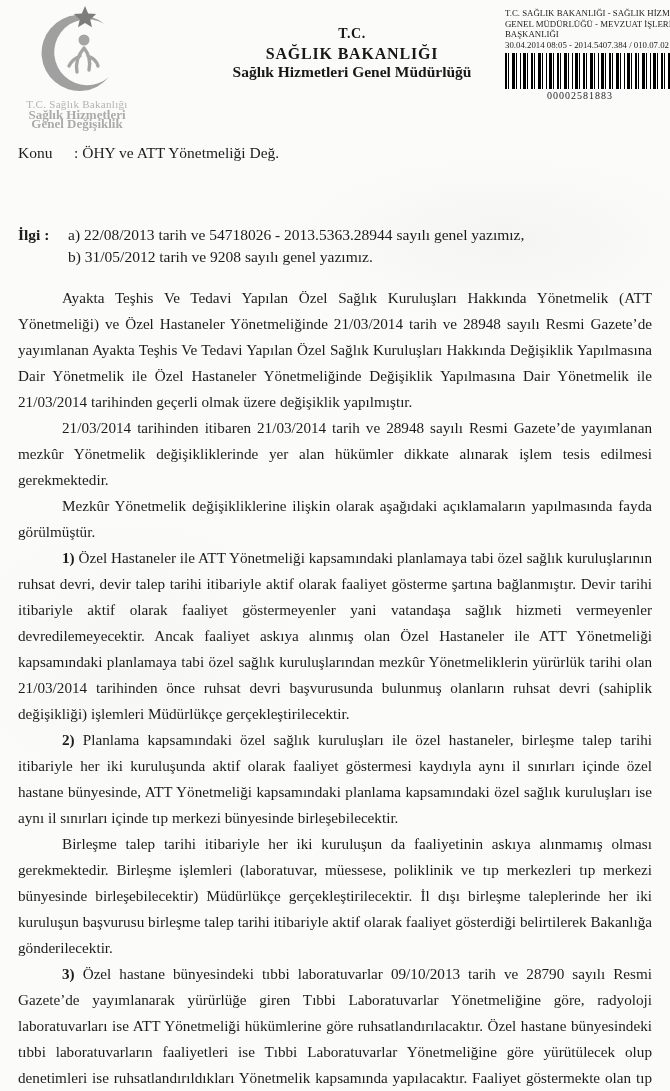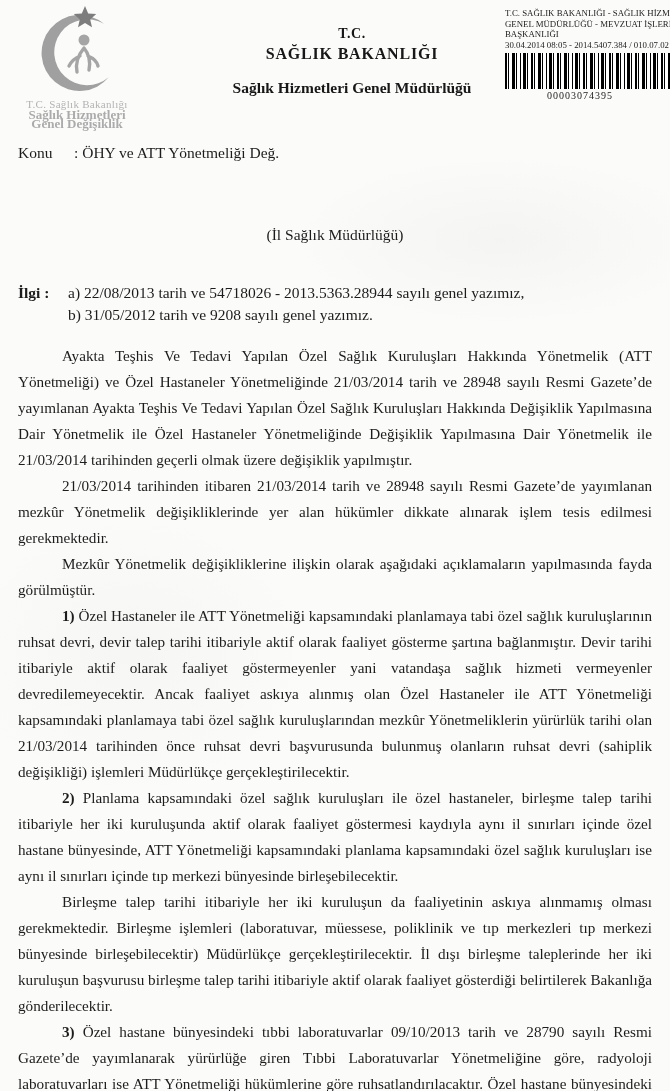--- a/index.html
+++ b/index.html
@@ -16,21 +16,21 @@
 
   
   .header{position:relative;height:132px;}
   .logo-wrap{position:absolute;left:12px;top:4px;width:130px;text-align:center;}
   .logo-svg{display:block;margin:0 auto;}
   .logo-cap1{font-size:11px;color:#b3b3b3;letter-spacing:0.3px;margin-top:-2px;}
   .logo-cap2{font-size:13px;color:#ababab;font-weight:bold;line-height:9px;}
   .center-title{position:absolute;left:0;right:0;top:26px;text-align:center;font-weight:bold;color:#171717;padding-left:34px;}
   .ct1{font-size:14px;letter-spacing:0.5px;}
   .ct2{font-size:16px;letter-spacing:0.8px;margin-top:3px;}
-  .ct3{font-size:15.5px;margin-top:16px;}
+  .ct3{font-size:15.5px;margin-top:0;}
   .stamp{position:absolute;left:505px;top:8px;width:165px;overflow:hidden;}
   .stamp-line{font-size:8.8px;line-height:10.6px;white-space:nowrap;color:#222;}
   .barcode{margin-top:3px;height:36px;width:300px;
     background:repeating-linear-gradient(90deg,
       #000 0 2px, #fff 2px 3px,
       #000 3px 4px, #fff 4px 7px,
       #000 7px 10px, #fff 10px 11px,
       #000 11px 12px, #fff 12px 15px,
       #000 15px 16px, #fff 16px 18px,
       #000 18px 21px, #fff 21px 22px,
@@ -82,33 +82,32 @@
       <div class="ct2">SAĞLIK BAKANLIĞI</div>
       <div class="ct3">Sağlık Hizmetleri Genel Müdürlüğü</div>
     </div>
 
     <div class="stamp">
       <div class="stamp-line">T.C. SAĞLIK BAKANLIĞI - SAĞLIK HİZMETLERİ</div>
       <div class="stamp-line">GENEL MÜDÜRLÜĞÜ - MEVZUAT İŞLERİ</div>
       <div class="stamp-line">BAŞKANLIĞI</div>
       <div class="stamp-line">30.04.2014 08:05 - 2014.5407.384 / 010.07.02</div>
       <div class="barcode"></div>
-      <div class="barcode-num">00003074395</div>
+      <div class="barcode-num">00002581883</div>
     </div>
   </div>
 
   <div class="meta">
     <div class="meta-row">
       <span class="meta-label">Konu</span>
       <span class="meta-val">: ÖHY ve ATT Yönetmeliği Değ.</span>
     </div>
   </div>
 
   <div class="recipient">
-    <div>(İl Sağlık Müdürlüğü)</div>
   </div>
 
   <div class="refs">
     <span class="refs-label">İlgi :</span>
     <span class="refs-items">
       <div>a) 22/08/2013 tarih ve 54718026 - 2013.5363.28944 sayılı genel yazımız,</div>
       <div>b) 31/05/2012 tarih ve 9208 sayılı genel yazımız.</div>
     </span>
   </div>
 

